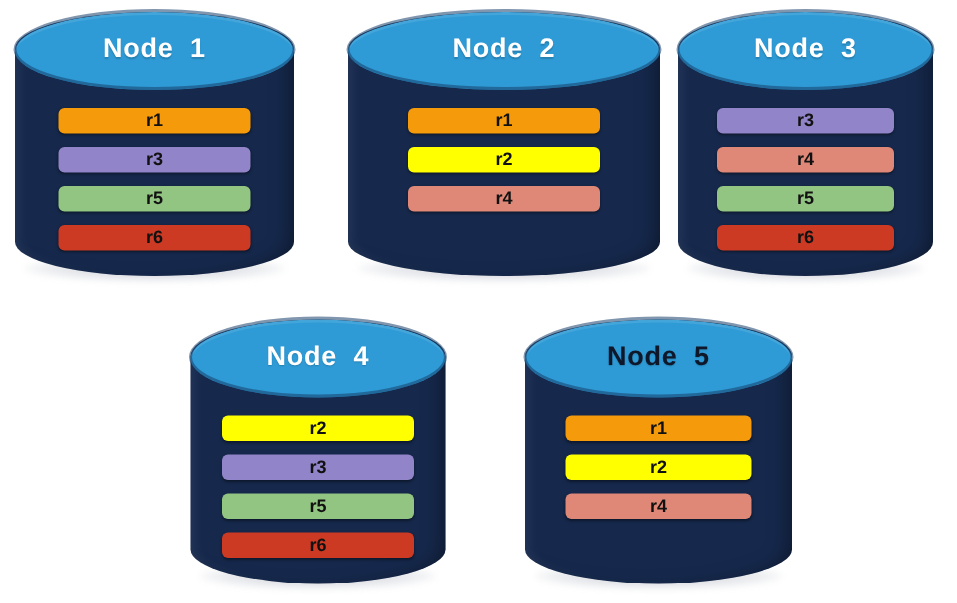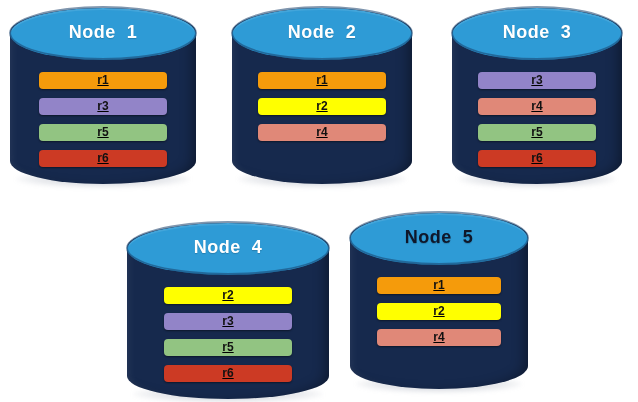--- a/index.html
+++ b/index.html
@@ -76,21 +76,20 @@
     font-size: 18px;
     letter-spacing: 0.5px;
     white-space: pre;
     text-shadow: 0 1px 1px rgba(0,0,0,0.18);
   }
   .replica-stack {
     position: absolute;
     left: 0;
     top: 64px;
     width: 100%;
-    text-decoration: underline;
   }
   .replica {
     position: relative;
     margin: 0 auto 9px auto;
     height: 17px;
     border-radius: 4px;
     color: #111111;
     font-size: 12px;
     font-weight: bold;
     line-height: 17px;
@@ -108,21 +107,21 @@
       <div class="cyl-top" style="background: rgb(46, 155, 214);"></div>
       <div class="cyl-top-rim"></div>
       <div class="node-label" style="color: rgb(255, 255, 255);">Node  1</div>
       <div class="replica-stack">
         <div class="replica" style="background: rgb(245, 155, 11); width: 128px;">r1</div>
         <div class="replica" style="background: rgb(146, 132, 200); width: 128px;">r3</div>
         <div class="replica" style="background: rgb(146, 196, 130); width: 128px;">r5</div>
         <div class="replica" style="background: rgb(204, 58, 36); width: 128px;">r6</div>
       </div>
     </div>
-    <div class="node" style="left: 232px; top: 8px; width: 180px; height: 176px;">
+    <div class="node" style="left: 232px; top: 8px; width: 208px; height: 176px;">
       <div class="cyl-shadow"></div>
       <div class="cyl-body" style="background: rgb(22, 41, 77);"></div>
       <div class="cyl-top" style="background: rgb(46, 155, 214);"></div>
       <div class="cyl-top-rim"></div>
       <div class="node-label" style="color: rgb(255, 255, 255);">Node  2</div>
       <div class="replica-stack">
         <div class="replica" style="background: rgb(245, 155, 11); width: 128px;">r1</div>
         <div class="replica" style="background: rgb(255, 255, 0); width: 128px;">r2</div>
         <div class="replica" style="background: rgb(224, 136, 120); width: 128px;">r4</div>
       </div>
@@ -133,21 +132,21 @@
       <div class="cyl-top" style="background: rgb(46, 155, 214);"></div>
       <div class="cyl-top-rim"></div>
       <div class="node-label" style="color: rgb(255, 255, 255);">Node  3</div>
       <div class="replica-stack">
         <div class="replica" style="background: rgb(146, 132, 200); width: 118px;">r3</div>
         <div class="replica" style="background: rgb(224, 136, 120); width: 118px;">r4</div>
         <div class="replica" style="background: rgb(146, 196, 130); width: 118px;">r5</div>
         <div class="replica" style="background: rgb(204, 58, 36); width: 118px;">r6</div>
       </div>
     </div>
-    <div class="node" style="left: 127px; top: 223px; width: 202px; height: 176px;">
+    <div class="node" style="left: 127px; top: 213px; width: 170px; height: 176px;">
       <div class="cyl-shadow"></div>
       <div class="cyl-body" style="background: rgb(22, 41, 77);"></div>
       <div class="cyl-top" style="background: rgb(46, 155, 214);"></div>
       <div class="cyl-top-rim"></div>
       <div class="node-label" style="color: rgb(255, 255, 255);">Node  4</div>
       <div class="replica-stack">
         <div class="replica" style="background: rgb(255, 255, 0); width: 128px;">r2</div>
         <div class="replica" style="background: rgb(146, 132, 200); width: 128px;">r3</div>
         <div class="replica" style="background: rgb(146, 196, 130); width: 128px;">r5</div>
         <div class="replica" style="background: rgb(204, 58, 36); width: 128px;">r6</div>

